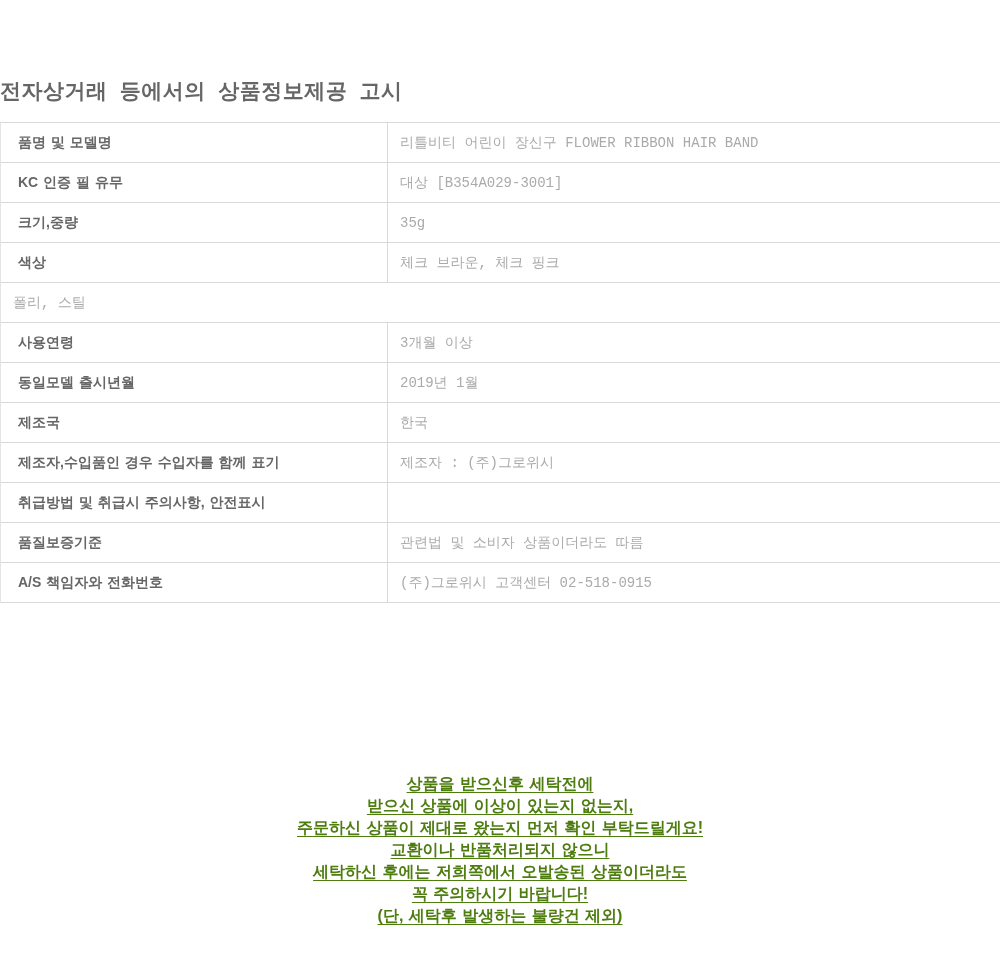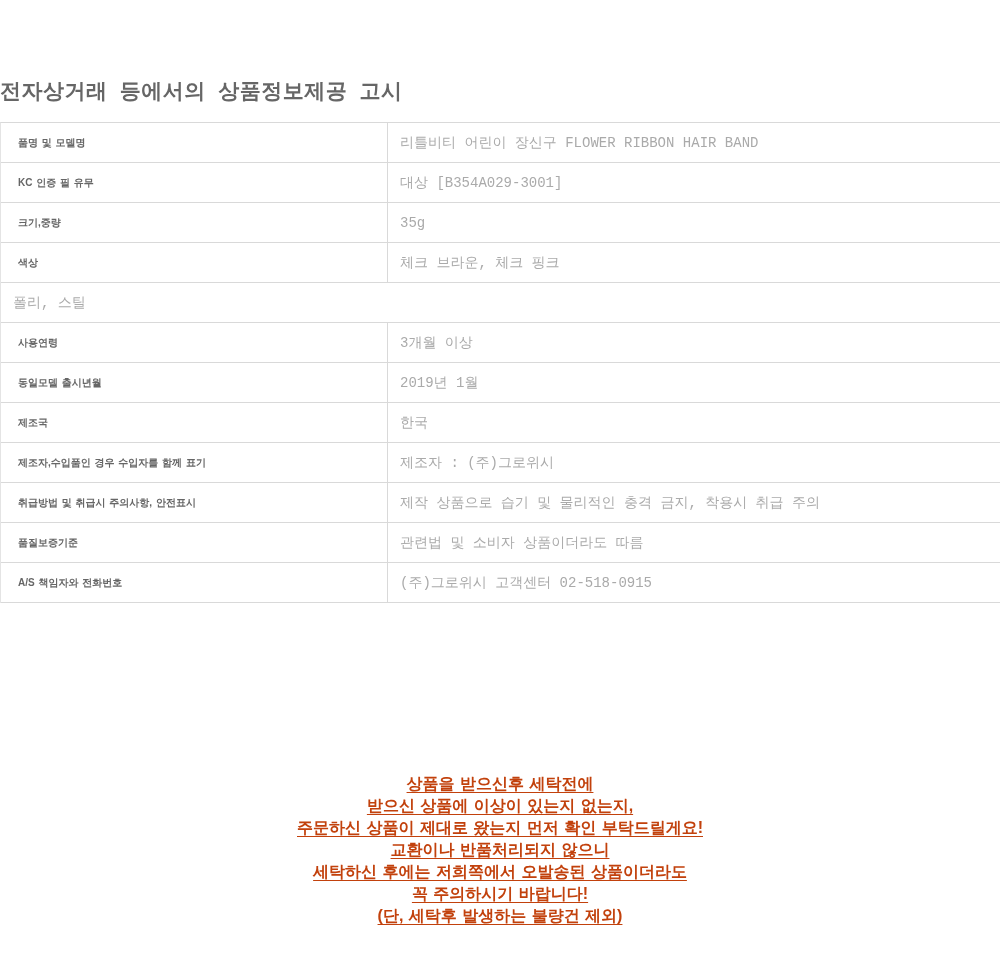--- a/index.html
+++ b/index.html
@@ -37,21 +37,21 @@
     height: 39px;
     border-bottom: 1px solid #d9d9d9;
     align-items: stretch;
   }
   .spec-label {
     width: 369px;            
     padding-left: 17px;
     border-right: 1px solid #d9d9d9;
     display: flex;
     align-items: center;
-    font-size: 10px;
+    font-size: 14px;
     font-weight: bold;
     color: #666666;
     word-spacing: 1px;
     white-space: nowrap;
   }
   .spec-value {
     flex: 1;
     padding-left: 12px;
     display: flex;
     align-items: center;
@@ -65,21 +65,21 @@
     margin-top: 170px;
     text-align: center;
   }
   .notice-line {
     line-height: 22px;
     height: 22px;
   }
   .notice-line span {
     font-size: 16px;
     font-weight: bold;
-    color: #c2410c;
+    color: #4d7c0f;
     text-decoration: underline;
     text-decoration-thickness: 1px;
     text-underline-offset: 3px;
     word-spacing: 1px;
   }
 </style>
 </head>
 <body>
 
 <div class="page">
@@ -117,21 +117,20 @@
     <div class="spec-row">
       <div class="spec-label">제조국</div>
       <div class="spec-value">한국</div>
     </div>
     <div class="spec-row">
       <div class="spec-label">제조자,수입품인 경우 수입자를 함께 표기</div>
       <div class="spec-value">제조자 : (주)그로위시</div>
     </div>
     <div class="spec-row">
       <div class="spec-label">취급방법 및 취급시 주의사항, 안전표시</div>
-      <div class="spec-value">제작 상품으로 습기 및 물리적인 충격 금지, 착용시 취급 주의</div>
     </div>
     <div class="spec-row">
       <div class="spec-label">품질보증기준</div>
       <div class="spec-value">관련법 및 소비자 상품이더라도 따름</div>
     </div>
     <div class="spec-row">
       <div class="spec-label">A/S 책임자와 전화번호</div>
       <div class="spec-value">(주)그로위시 고객센터 02-518-0915</div>
     </div>
   </div>

